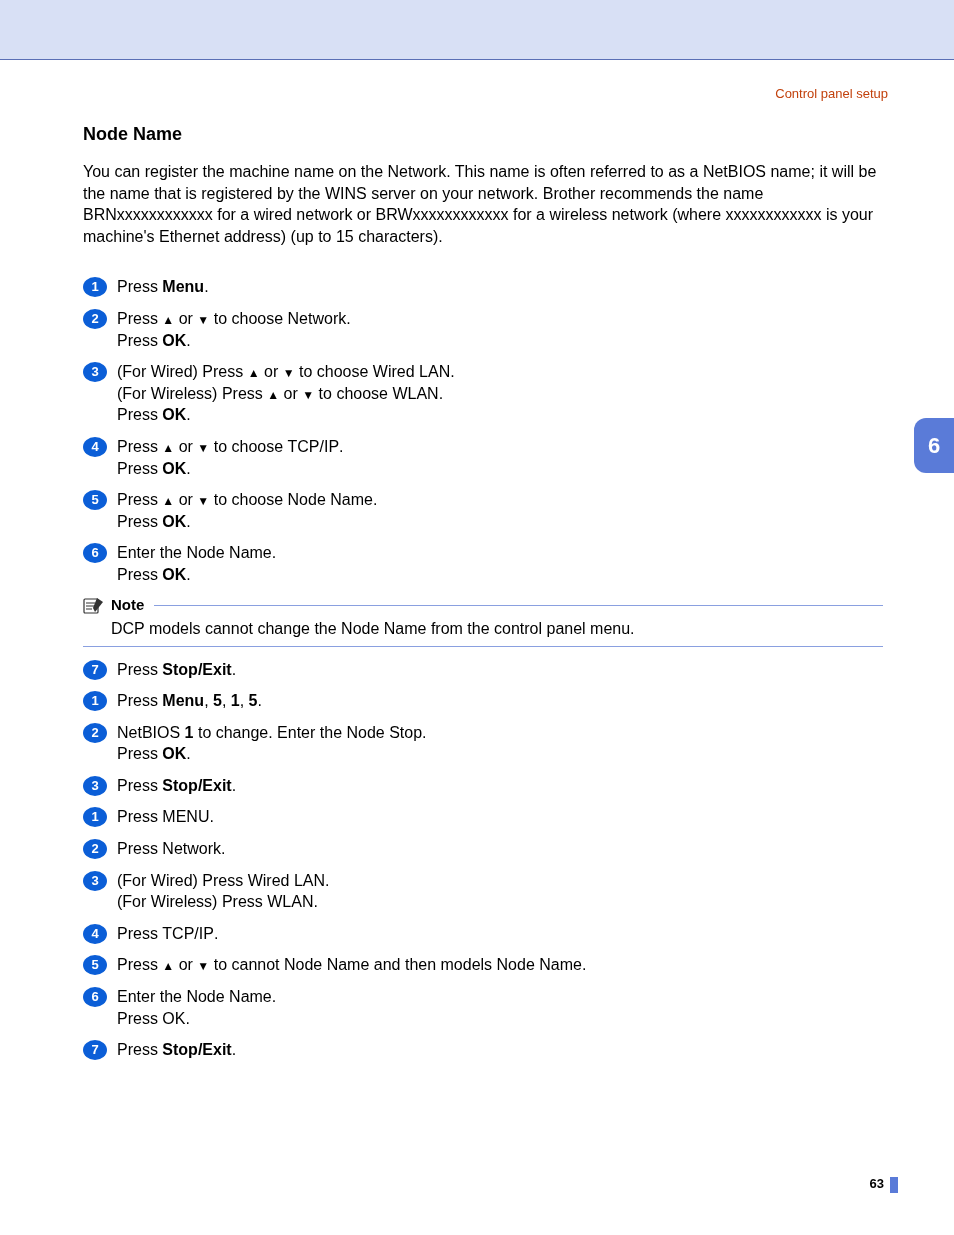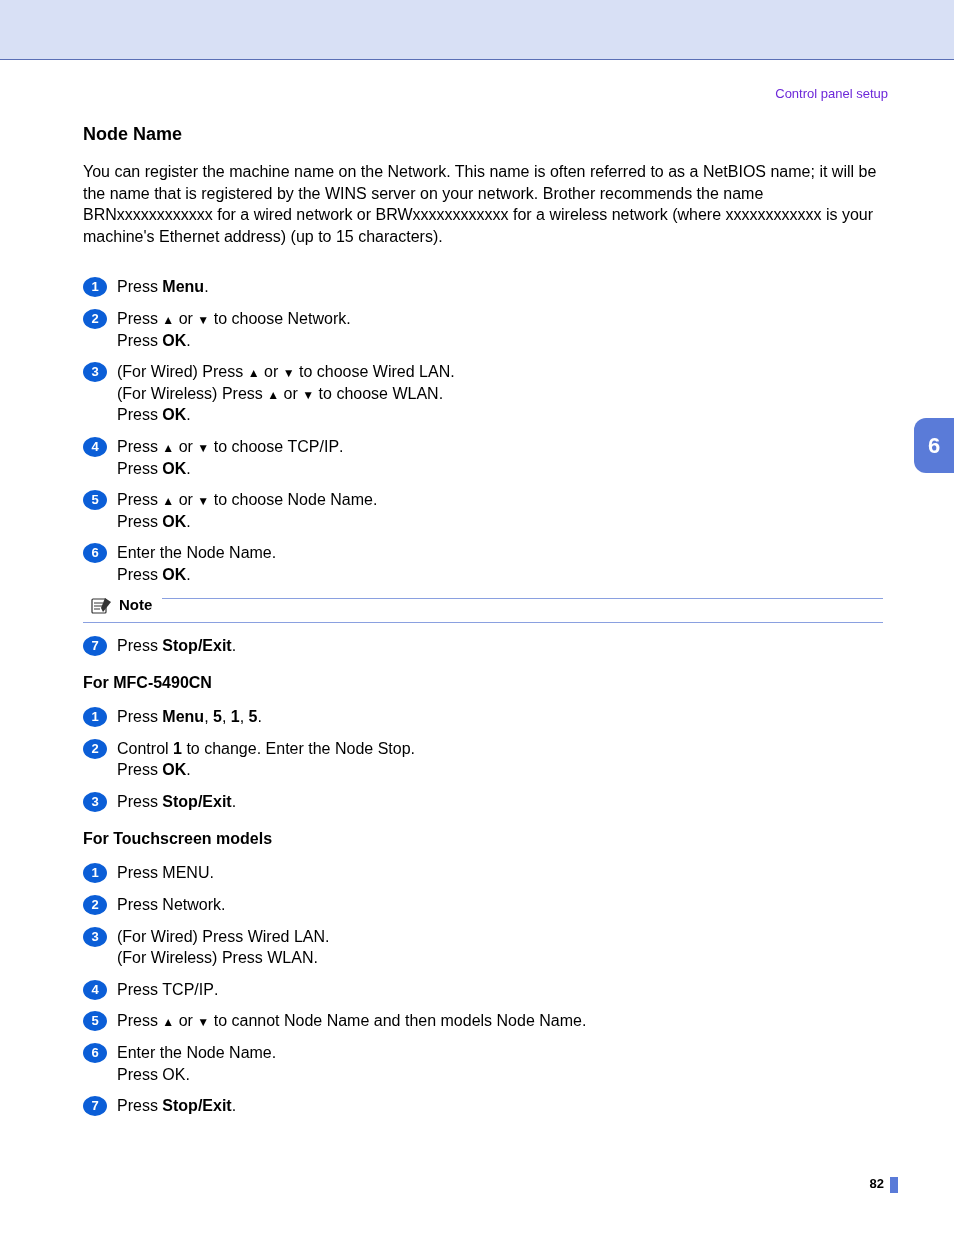--- a/index.html
+++ b/index.html
@@ -17,21 +17,21 @@
     width: 100%;
     height: 60px;
     background: #d8e0f5;
     border-bottom: 1px solid #5a6fb5;
   }
   .header-text {
     position: absolute;
     top: 86px;
     right: 66px;
     font-size: 13px;
-    color: #6d28d9;
+    color: #c2410c;
   }
   .content {
     position: absolute;
     left: 83px;
     top: 124px;
     width: 800px;
   }
   h2 {
     font-size: 18px;
     font-weight: bold;
@@ -66,23 +66,22 @@
     line-height: 1.35;
   }
   .bold { font-weight: bold; }
   .mono { font-family: Liberation Sans, sans-serif; }
   .arrow { font-size: 12px; }
   .note-block {
     margin: 8px 0 12px 0;
   }
   .note-header {
     display: flex;
-    align-items: flex-start;
+    align-items: center;
     margin-bottom: 6px;
-    margin-left: 8px;
   }
   .note-icon {
     width: 22px;
     height: 18px;
     margin-right: 6px;
     position: relative;
   }
   .note-icon svg { display: block; }
   .note-label {
     font-weight: bold;
@@ -208,55 +207,54 @@
           <rect x="1" y="3" width="14" height="14" rx="1" fill="none" stroke="#333" stroke-width="1.2"></rect>
           <line x1="3" y1="7" x2="12" y2="7" stroke="#333" stroke-width="1"></line>
           <line x1="3" y1="10" x2="12" y2="10" stroke="#333" stroke-width="1"></line>
           <line x1="3" y1="13" x2="9" y2="13" stroke="#333" stroke-width="1"></line>
           <path d="M14 2 L20 6 L12 16 L10 12 Z" fill="#333"></path>
         </svg>
       </span>
       <span class="note-label">Note</span>
       <span class="note-line"></span>
     </div>
+    <div class="note-body">DCP models cannot change the Node Name from the control panel menu.</div>
     <div class="note-bottom-line"></div>
   </div>
 
   <div class="step">
     <div class="step-num">7</div>
     <div class="step-body">
       <span>Press </span><span class="bold">Stop/Exit</span><span>.</span>
     </div>
   </div>
 
-  <div class="subheading">For MFC-5490CN</div>
 
   <div class="step">
     <div class="step-num">1</div>
     <div class="step-body">
       <span>Press </span><span class="bold">Menu</span><span>, </span><span class="bold">5</span><span>, </span><span class="bold">1</span><span>, </span><span class="bold">5</span><span>.</span>
     </div>
   </div>
 
   <div class="step">
     <div class="step-num">2</div>
     <div class="step-body">
-      <span>Control </span><span class="bold">1</span><span> to change. Enter the Node Stop.</span><br>
+      <span>NetBIOS </span><span class="bold">1</span><span> to change. Enter the Node Stop.</span><br>
       <span>Press </span><span class="bold">OK</span><span>.</span>
     </div>
   </div>
 
   <div class="step">
     <div class="step-num">3</div>
     <div class="step-body">
       <span>Press </span><span class="bold">Stop/Exit</span><span>.</span>
     </div>
   </div>
 
-  <div class="subheading">For Touchscreen models</div>
 
   <div class="step">
     <div class="step-num">1</div>
     <div class="step-body">
       <span>Press </span><span class="mono">MENU</span><span>.</span>
     </div>
   </div>
 
   <div class="step">
     <div class="step-num">2</div>
@@ -297,14 +295,14 @@
 
   <div class="step">
     <div class="step-num">7</div>
     <div class="step-body">
       <span>Press </span><span class="bold">Stop/Exit</span><span>.</span>
     </div>
   </div>
 
 </div>
 
-<div class="page-num">82</div>
+<div class="page-num">63</div>
 <div class="page-corner"></div>
 
 </body></html>

